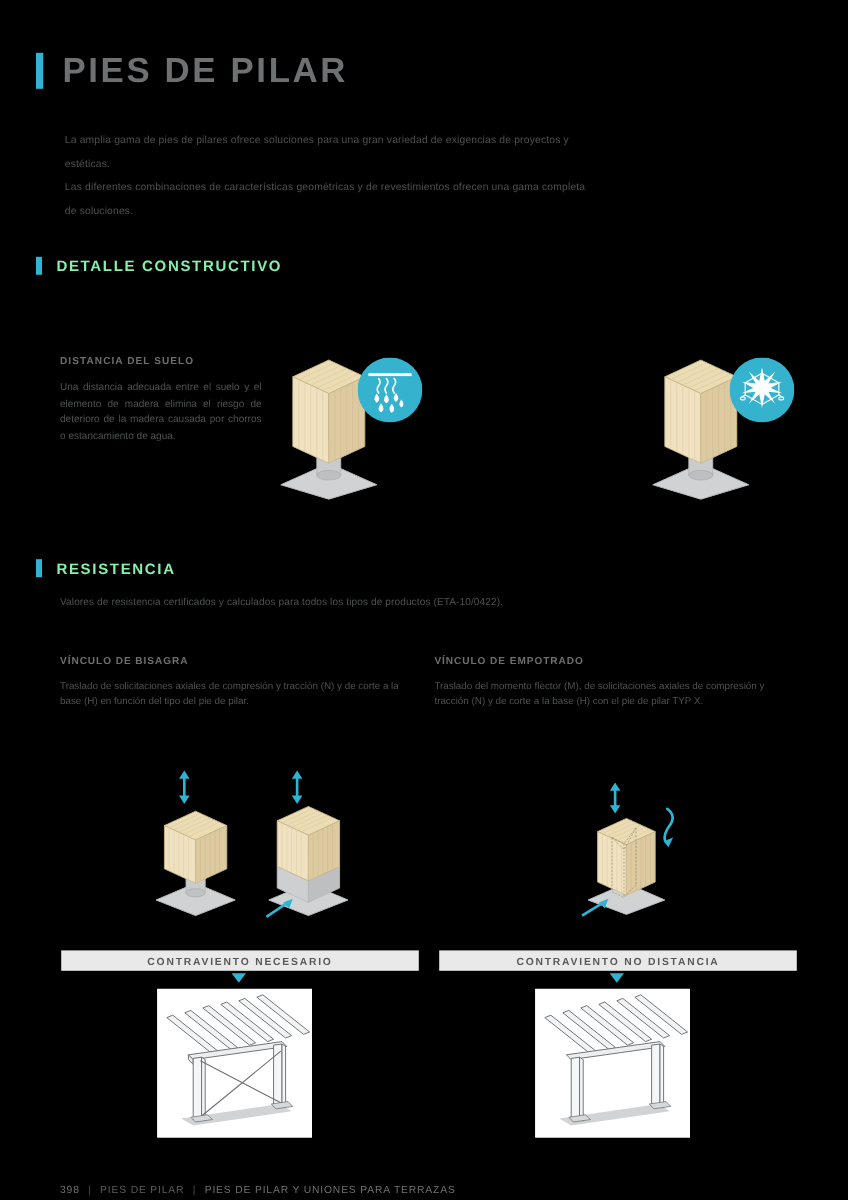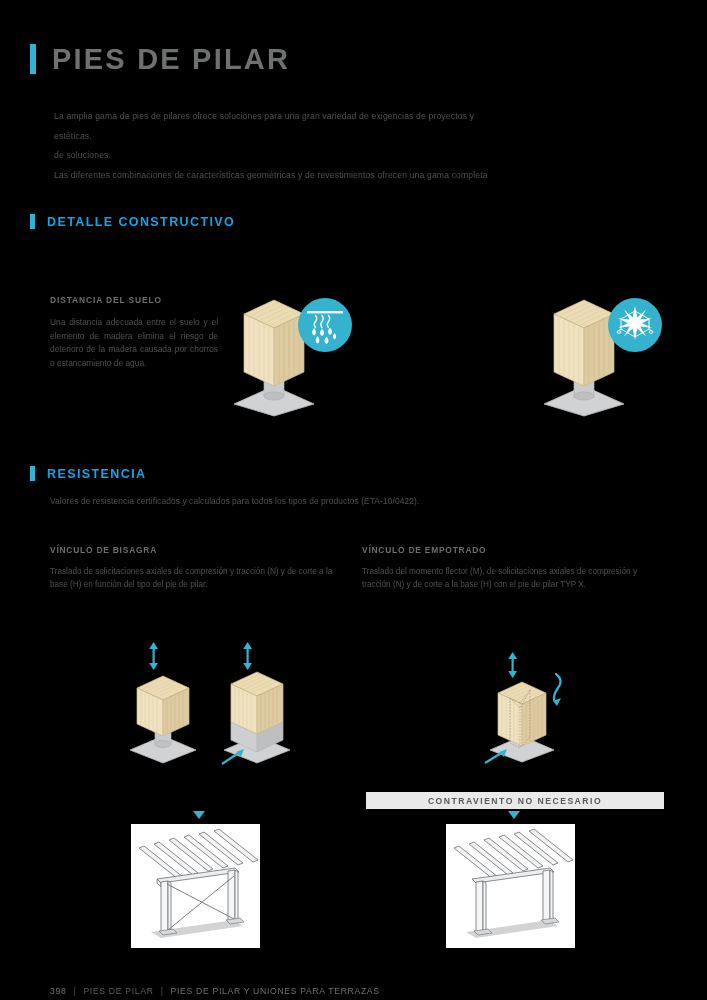--- a/index.html
+++ b/index.html
@@ -30,21 +30,21 @@
   .intro{
     position:absolute;left:50px;top:105px;width:614px;
     font-size:8.6px;line-height:15.5px;color:#4e5052;letter-spacing:.15px;
   }
   .intro p{margin:4px;}
   .intro p.just{text-align:justify;}
 
   
   .section-head{position:absolute;display:flex;align-items:center;}
   .section-head .label{
-    font-size:12.5px;letter-spacing:1.4px;color:#0ea5e9;font-weight:700;white-space:nowrap;text-align:center;
+    font-size:12.5px;letter-spacing:1.4px;color:#86efac;font-weight:700;white-space:nowrap;text-align:center;
   }
   .section-sub{
     position:absolute;left:50px;font-size:8.4px;color:#4e5052;letter-spacing:.1px;
   }
 
   
   .feature{position:absolute;width:320px;}
   .feature .f-title{
     font-size:8.4px;letter-spacing:.9px;color:#6c6e70;font-weight:700;margin-bottom:11px;
   }
@@ -93,22 +93,22 @@
 <div class="page">
 
   <div class="title-row">
     <span class="accent-bar"></span>
     <span class="page-title">PIES DE PILAR</span>
   </div>
 
   <div class="intro">
     <p class="just">La amplia gama de pies de pilares ofrece soluciones para una gran variedad de exigencias de proyectos y</p>
     <p>estéticas.</p>
+    <p>Las diferentes combinaciones de características geométricas y de revestimientos ofrecen una gama completa</p>
     <p>de soluciones.</p>
-    <p>Las diferentes combinaciones de características geométricas y de revestimientos ofrecen una gama completa</p>
   </div>
 
   <div class="section-head" style="left:30px;top:214px;">
     <span class="accent-bar small"></span>
     <span class="label">DETALLE CONSTRUCTIVO</span>
   </div>
 
   <div class="feature" style="left:50px;top:295px;">
     <div class="f-title">DISTANCIA DEL SUELO</div>
     <div class="f-body">Una distancia adecuada entre el suelo y el elemento de madera elimina el riesgo de deterioro de la madera causada por chorros o estancamiento de agua.</div>
@@ -382,24 +382,27 @@
       </g>
       <polygon points="85,61 93,58 89,66" fill="#2fb4d4"></polygon>
 
       <g>
         <line x1="17" y1="123" x2="35" y2="112" stroke="#2fb4d4" stroke-width="2.2"></line>
         <polygon points="39,109 36,117 31,112" fill="#2fb4d4"></polygon>
       </g>
     </svg>
   </div>
 
+  <div class="capbar" style="left:51px;top:792px;width:298px;">
+    <span>CONTRAVIENTO NECESARIO</span>
+  </div>
   <div class="downtri" style="left:193px;top:811px;"></div>
 
   <div class="capbar" style="left:366px;top:792px;width:298px;">
-    <span>CONTRAVIENTO NO NECESARIO</span>
+    <span>CONTRAVIENTO NO DISTANCIA</span>
   </div>
   <div class="downtri" style="left:508px;top:811px;"></div>
 
   <div class="photo" style="left:131px;top:824px;width:129px;height:124px;">
     <svg width="129" height="124" viewBox="0 0 129 124">
       <rect width="129" height="124" fill="#ffffff"></rect>
 
       <polygon points="20,108 103,96 112,102 30,114" fill="#c9cbcd" opacity="0.85"></polygon>
 
       <g stroke="#6d6f71" stroke-width="0.8" fill="#f2f3f4">

